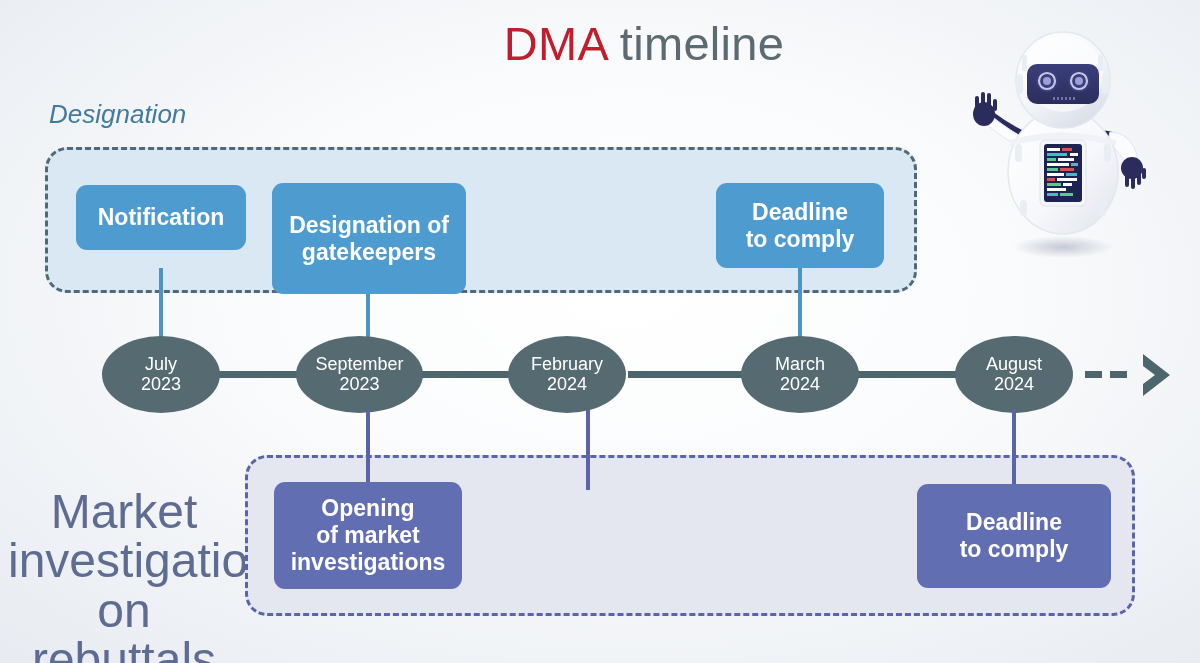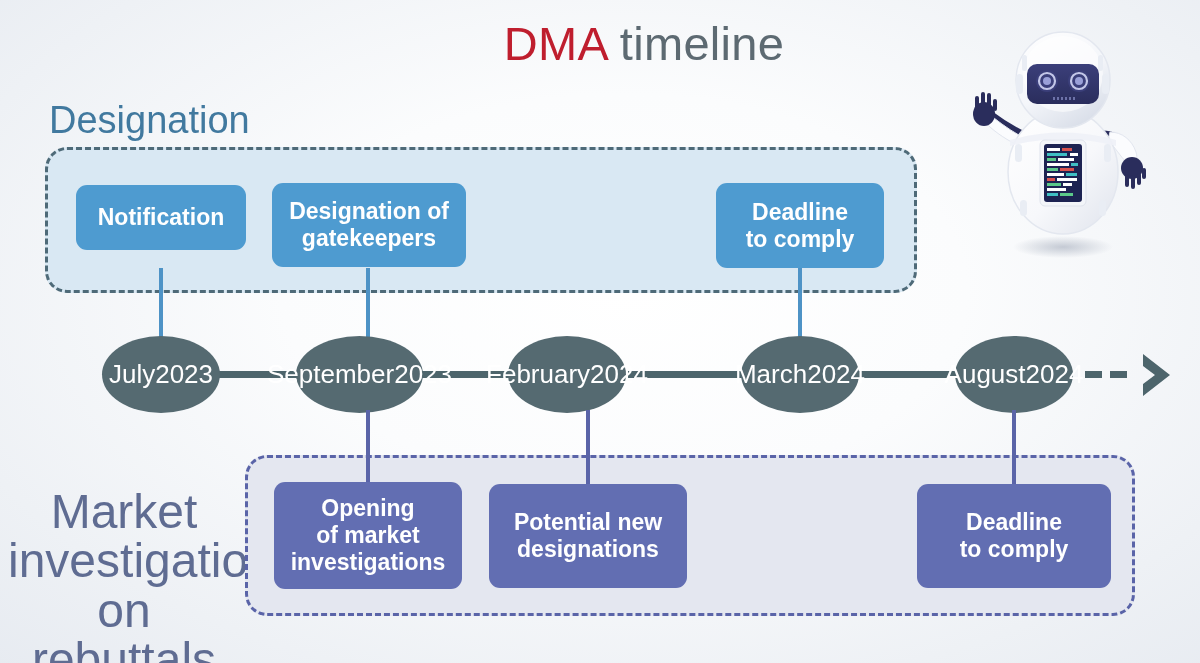--- a/index.html
+++ b/index.html
@@ -43,22 +43,23 @@
   
   .section-caption {
     position: absolute;
     font-weight: 400;
     white-space: pre-line;
     line-height: 1.03;
   }
   #designation-caption {
     left: 49px;
     top: 101px;
-    font-size: 38px;
+    font-size: 26px;
     color: #41799f;
+    font-style: italic;
   }
   #market-caption {
     left: 8px;
     top: 487px;
     width: 232px;
     text-align: center;
     font-size: 48px;
     color: #5f6c92;
   }
 
@@ -130,24 +131,24 @@
   }
   .node {
     position: absolute;
     box-sizing: border-box;
     width: 118px;
     height: 77px;
     border-radius: 50%;
     background: #556a71;
     color: #ffffff;
     display: flex;
-    flex-direction: row;
+    flex-direction: column;
     align-items: center;
     justify-content: center;
-    font-size: 26px;
+    font-size: 18px;
     line-height: 1.1;
     top: 336px;
   }
   .node .mon { display: block; }
   .node .yr { display: block; }
 
   
   .arrow-dash {
     position: absolute;
     height: 7px;
@@ -183,21 +184,21 @@
   <div id="designation-caption" class="section-caption">Designation</div>
 
   <div id="designation-band" class="band"></div>
 
   <div class="connector top" style="left:159px; top:268px; height:72px;"></div>
   <div class="connector top" style="left:366px; top:268px; height:72px;"></div>
   <div class="connector top" style="left:798px; top:268px; height:72px;"></div>
 
   <div class="event-box blue" style="left:76px; top:185px; width:170px; height:65px;">Notification</div>
 
-  <div class="event-box blue" style="left:272px; top:183px; width:194px; height:84px;">Designation of
+  <div class="event-box blue" style="left:272px; top:183px; width:194px; height:111px;">Designation of
 gatekeepers</div>
 
   <div class="event-box blue" style="left:716px; top:183px; width:168px; height:85px;">Deadline
 to comply</div>
 
   <div class="axis-seg" style="left:200px; width:130px;"></div>
   <div class="axis-seg" style="left:408px; width:122px;"></div>
   <div class="axis-seg" style="left:628px; width:114px;"></div>
   <div class="axis-seg" style="left:842px; width:114px;"></div>
 
@@ -235,22 +236,20 @@
   <div id="market-band" class="band"></div>
 
   <div class="connector bottom" style="left:366px; top:410px; height:80px;"></div>
   <div class="connector bottom" style="left:586px; top:410px; height:80px;"></div>
   <div class="connector bottom" style="left:1012px; top:410px; height:80px;"></div>
 
   <div class="event-box purple" style="left:274px; top:482px; width:188px; height:107px;">Opening
 of market
 investigations</div>
 
-  <div class="event-box purple" style="left:489px; top:484px; width:198px; height:104px;">Potential new
-designations</div>
 
   <div class="event-box purple" style="left:917px; top:484px; width:194px; height:104px;">Deadline
 to comply</div>
 
   <svg id="robot" viewBox="0 0 200 250">
     <defs>
       <linearGradient id="bodyG" x1="0" y1="0" x2="1" y2="1">
         <stop offset="0%" stop-color="#ffffff"></stop>
         <stop offset="55%" stop-color="#f7f8fb"></stop>
         <stop offset="100%" stop-color="#dfe3ec"></stop>

